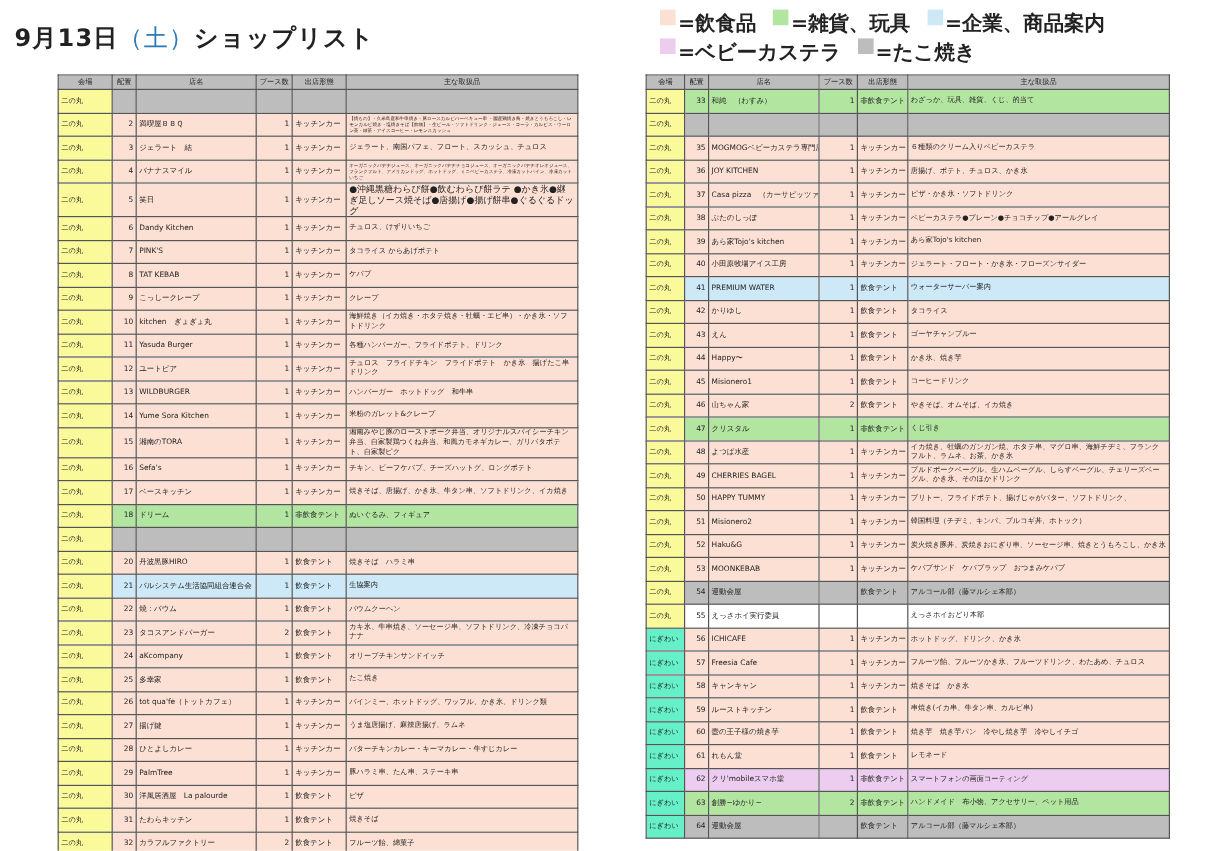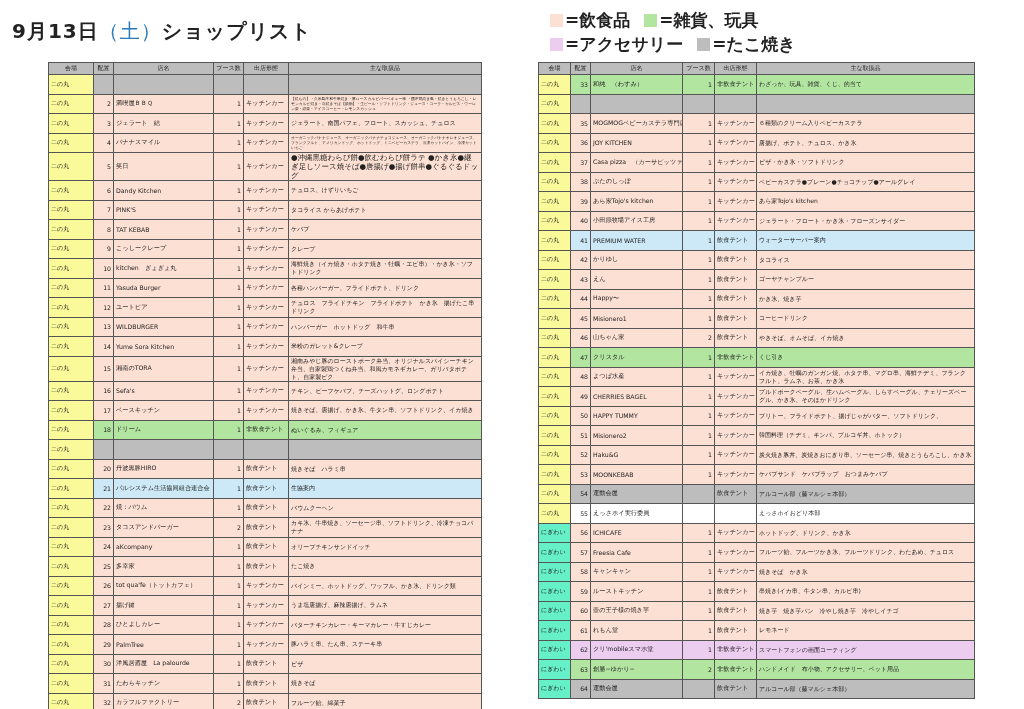--- a/index.html
+++ b/index.html
@@ -2,21 +2,21 @@
 <html><head>
 <meta charset="utf-8">
 <style>
   * { box-sizing: border-box; margin: 0; padding: 0; }
   html, body { width: 1024px; height: 709px; background: #ffffff; overflow: hidden; }
   body { position: relative; font-family: "DejaVu Sans", sans-serif; color: #222; }
   .title { position: absolute; left: 12px; top: 18px; font-size: 20px; font-weight: bold; letter-spacing: 1px; color: #222; }
   .title .dow { color: #2a7ab8; font-weight: normal; }
   .legend { position: absolute; left: 550px; top: 8px; font-size: 17px; font-weight: bold; line-height: 24px; color: #222; }
   .legend .row { display: flex; gap: 14px; }
-  .legend .item { display: flex; align-items: center; }
+  .legend .item { display: flex; align-items: flex-start; }
   .legend .sw { display: inline-block; width: 13px; height: 13px; margin-right: 2px; }
   .sheet { position: absolute; top: 62px; border-collapse: collapse; table-layout: fixed; font-size: 6.2px; }
   .sheet td, .sheet th { border: 1px solid #555; padding: 0 2px; white-space: nowrap; overflow: hidden; height: 19.5px; vertical-align: middle; }
   .sheet th { background: #bdbdbd; font-weight: normal; height: 12px; text-align: center; font-size: 6px; }
   .sheet td.venue { background: #fbfa9a; font-size: 6px; }
   .sheet td.venue.nig { background: #66f0c8; }
   .sheet td.no { text-align: right; }
   .sheet td.booths { text-align: right; }
   .sheet td.items { white-space: normal; line-height: 8px; font-size: 6px; }
   .sheet td.items.tiny { font-size: 3.8px; line-height: 5px; }
@@ -40,25 +40,29 @@
 <div class="legend">
   <div class="row">
     <span class="item">
         <span class="sw" style="background:#fde0d4"></span>
         <span>=飲食品</span>
       </span>
     <span class="item">
         <span class="sw" style="background:#b2e6a0"></span>
         <span>=雑貨、玩具</span>
       </span>
+    <span class="item">
+        <span class="sw" style="background:#cde8f6"></span>
+        <span>=企業、商品案内</span>
+      </span>
   </div>
   <div class="row">
     <span class="item">
         <span class="sw" style="background:#eccdf0"></span>
-        <span>=アクセサリー</span>
+        <span>=ベビーカステラ</span>
       </span>
     <span class="item">
         <span class="sw" style="background:#bdbdbd"></span>
         <span>=たこ焼き</span>
       </span>
   </div>
 </div>
 
 <table class="sheet" id="left">
   <colgroup>

